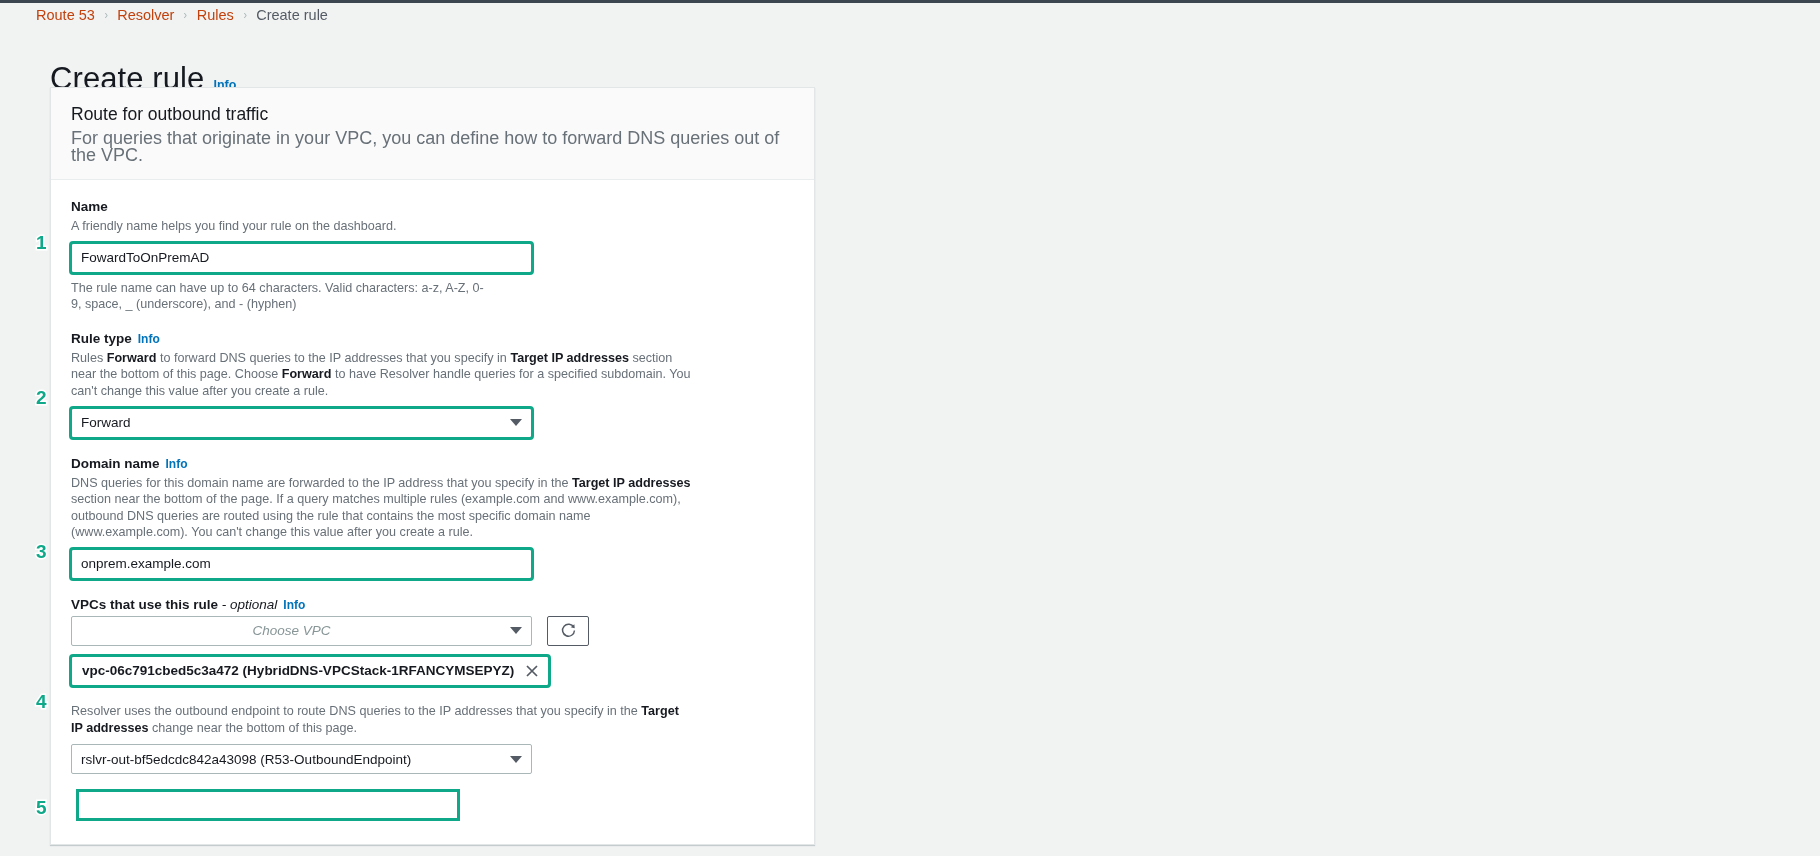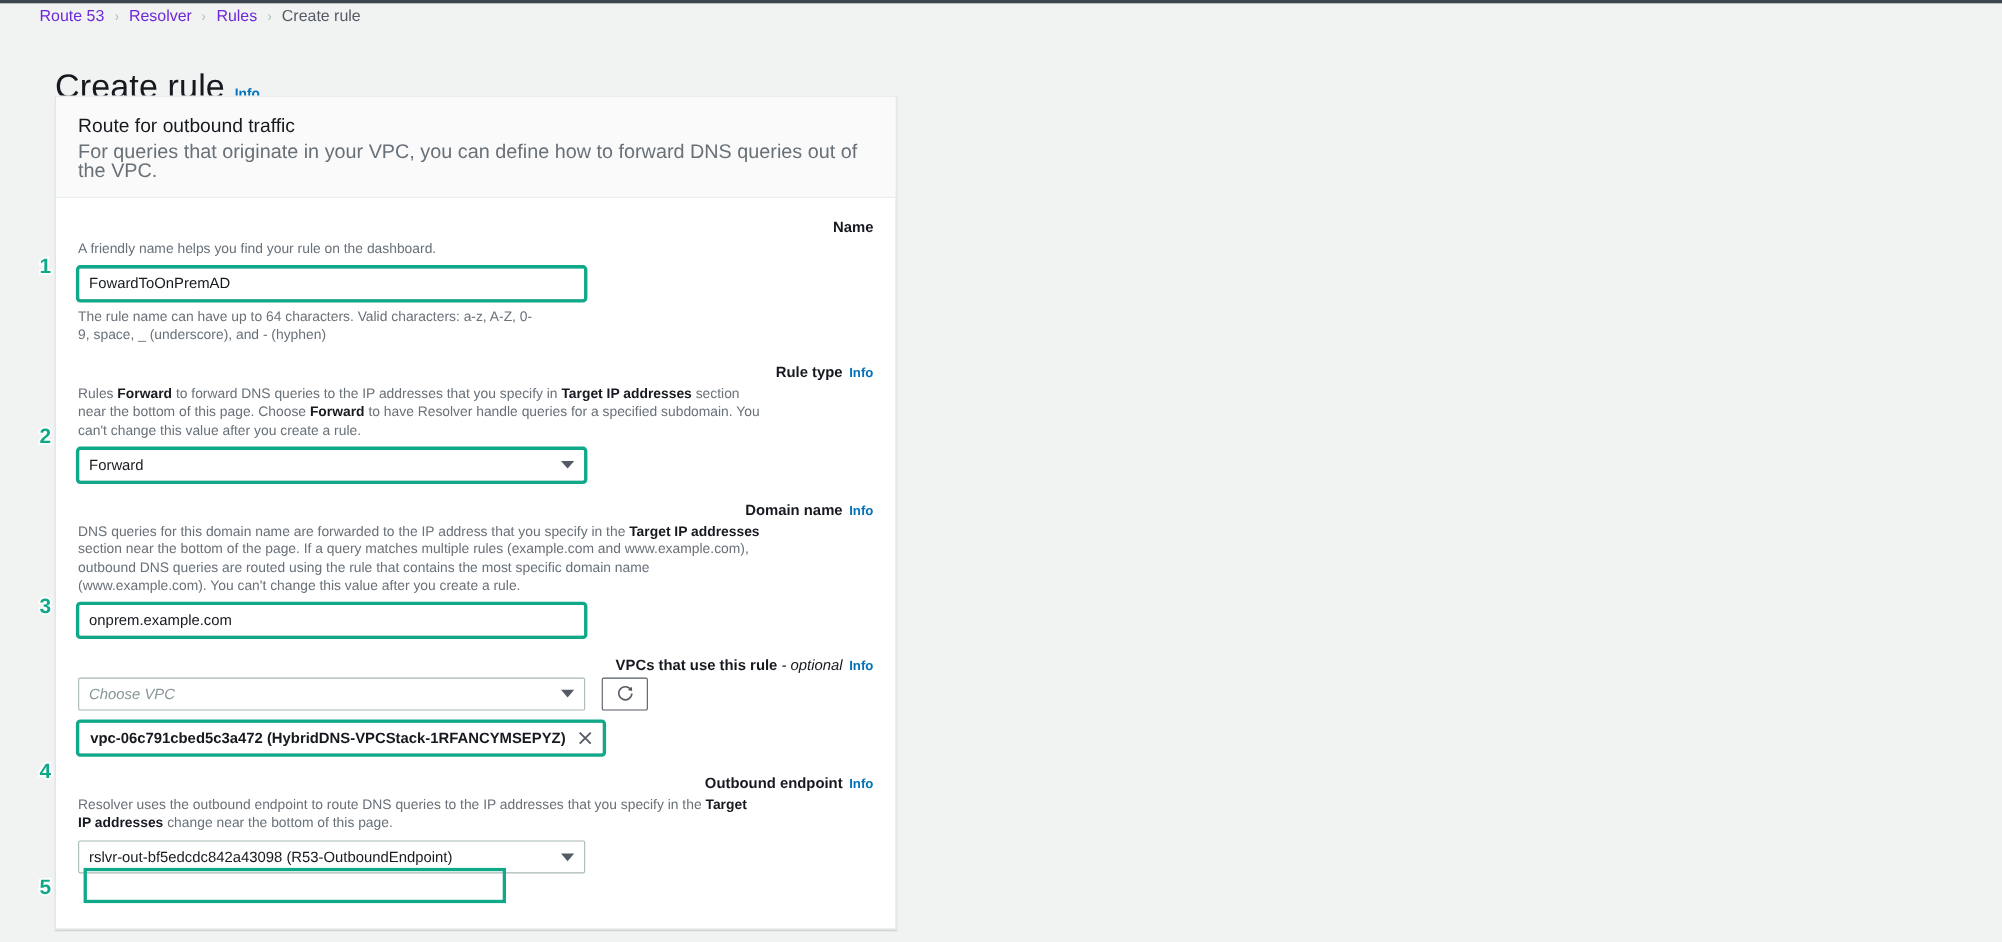--- a/index.html
+++ b/index.html
@@ -26,21 +26,21 @@
     position: absolute;
     left: 36px;
     top: 6px;
     display: flex;
     align-items: center;
     font-size: 14.5px;
     line-height: 18px;
     white-space: nowrap;
   }
   .crumb-link {
-    color: #6d28d9;
+    color: #c2410c;
     text-decoration: none;
     cursor: pointer;
   }
   .crumb-current { color: #545b64; }
   .crumb-sep {
     color: #aab7b8;
     margin: 0 9px;
     font-size: 13px;
     display: inline-block;
     transform: scaleX(0.8);
@@ -99,21 +99,20 @@
     padding: 18px 20px 0 20px;
   }
   
   .field { margin-bottom: 17px; }
   .field-label {
     font-size: 13.5px;
     color: #16191f;
     font-weight: bold;
     margin-bottom: 2px;
     line-height: 18px;
-    text-align: right;
   }
   .field-label .optional {
     font-weight: normal;
     font-style: italic;
     color: #16191f;
   }
   .field-label .info-link {
     font-size: 12px;
     margin-left: 6px;
   }
@@ -125,21 +124,21 @@
     max-width: 620px;
   }
   .field-desc b { color: #16191f; font-weight: bold; }
   .field-hint {
     font-size: 12.6px;
     color: #687078;
     line-height: 16.6px;
     margin-top: 7px;
     max-width: 420px;
   }
-  .control-row { display: flex; align-items: flex-start; }
+  .control-row { display: flex; align-items: flex-start; text-align: center; }
   
   .text-input {
     width: 461px;
     height: 30px;
     box-sizing: border-box;
     border: 1px solid #aab7b8;
     border-radius: 2px;
     background: #fff;
     font-family: "Liberation Sans", sans-serif;
     font-size: 13.5px;
@@ -304,23 +303,20 @@
         <span>vpc-06c791cbed5c3a472 (HybridDNS-VPCStack-1RFANCYMSEPYZ)</span>
         <span class="token-x">
           <svg width="14" height="14" viewBox="0 0 14 14">
             <path d="M2 2 L12 12 M12 2 L2 12" stroke="#545b64" stroke-width="1.7" fill="none"></path>
           </svg>
         </span>
       </span>
     </div>
 
     <div class="field">
-      <div class="field-label">
-        <span>Outbound endpoint</span><span class="info-link">Info</span>
-      </div>
       <div class="field-desc"><span>Resolver uses the outbound endpoint to route DNS queries to the IP addresses that you specify in the </span><b>Target IP addresses</b><span> change near the bottom of this page.</span></div>
       <div class="select-box">
         <span class="select-value">rslvr-out-bf5edcdc842a43098 (R53-OutboundEndpoint)</span>
         <span class="caret"></span>
       </div>
     </div>
 
   </div>
 </section>
 

